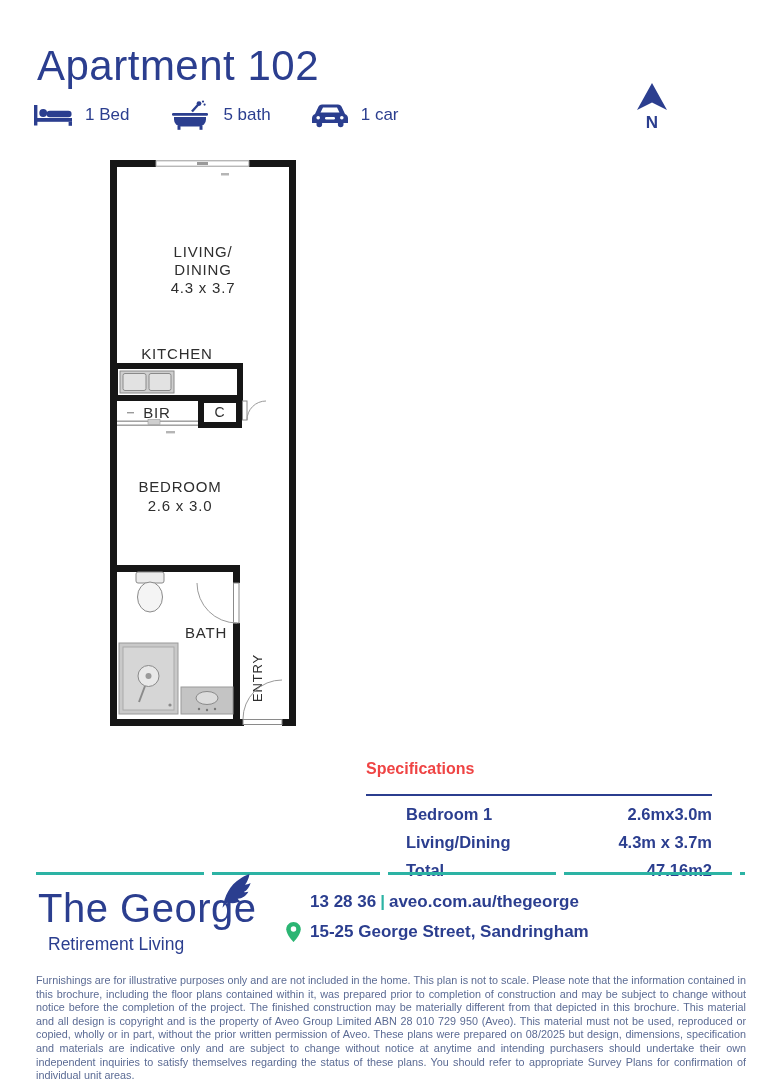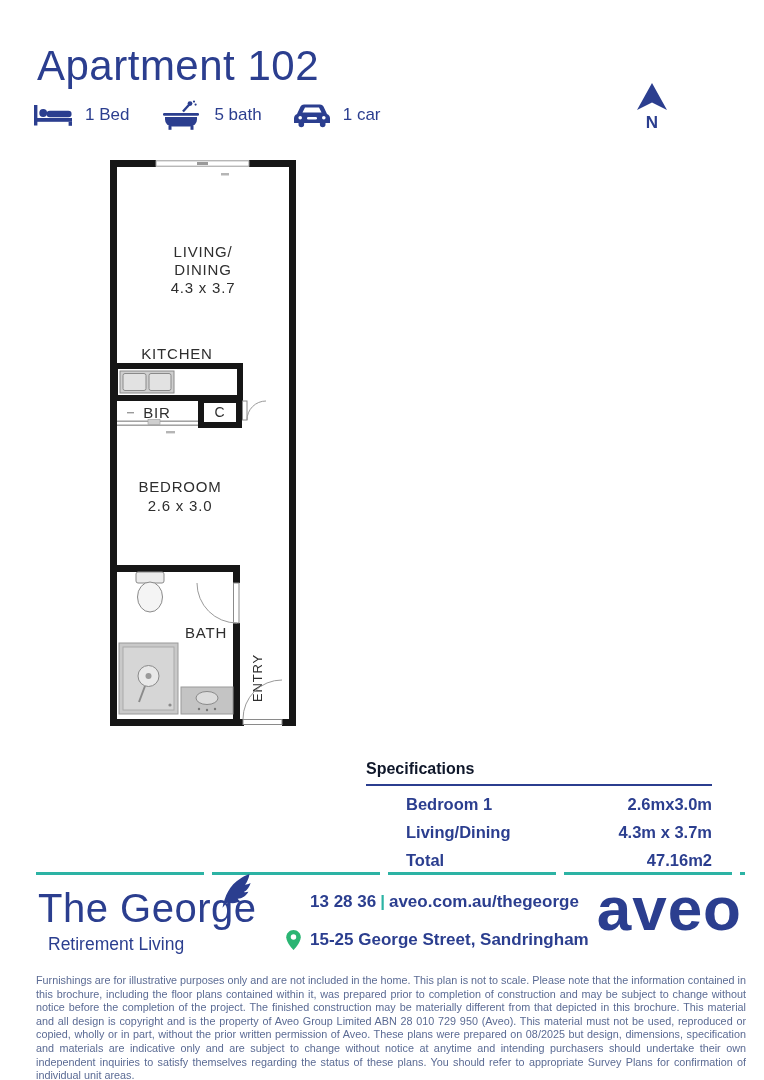--- a/index.html
+++ b/index.html
@@ -21,21 +21,21 @@
     font-weight: 500;
     letter-spacing: 0.5px;
     color: #2b3e8f;
   }
   .features {
     position: absolute;
     left: 34px; top: 100px;
     display: flex;
     align-items: center;
   }
-  .feature { display: flex; align-items: center; margin-right: 32px; justify-content: flex-end; }
+  .feature { display: flex; align-items: center; margin-right: 41px; justify-content: flex-end; }
   .feature svg { display: block; }
   .feature .flabel {
     margin-left: 13px;
     font-size: 17px;
     color: #2b3e8f;
   }
   .compass {
     position: absolute;
     left: 630px; top: 82px;
     width: 44px;
@@ -64,22 +64,22 @@
 
   
   .specs {
     position: absolute;
     left: 366px; top: 760px;
     width: 346px;
   }
   .specs .specs-heading {
     font-size: 16px;
     font-weight: bold;
-    color: #0f172a;
-    padding-bottom: 6px;
+    color: #ef4444;
+    padding-bottom: 16px;
     border-bottom: 2.5px solid #2b3e8f;
   }
   .specs .spec-row {
     display: flex;
     justify-content: space-between;
     font-size: 16.5px;
     font-weight: bold;
     color: #2b3e8f;
     margin-top: 9px;
     margin-left: 40px;
@@ -120,21 +120,21 @@
     left: 286px; top: 892px;
   }
   .contact-line1 {
     margin-left: 24px;
     font-size: 17px;
     font-weight: bold;
     color: #2b3e8f;
   }
   .contact-sep { color: #2cb3a4; font-weight: bold; padding: 0 4px; }
   .contact-line2 {
-    margin-top: 18px;
+    margin-top: 10px;
     display: flex;
     align-items: center;
     font-size: 17px;
     font-weight: bold;
     color: #2b3e8f;
   }
   .contact-line2 svg { display: block; margin-right: 9px; }
   .aveo-logo {
     position: absolute;
     right: 22px; top: 878px;
@@ -342,17 +342,16 @@
       <span>
         <svg width="15" height="20" viewBox="0 0 16 22">
           <path fill="#2bb573" d="M8 0 C3.6 0 0 3.6 0 8 c0 6 8 14 8 14 s8 -8 8 -14 C16 3.6 12.4 0 8 0 z"></path>
           <circle cx="8" cy="7.6" r="3" fill="#ffffff"></circle>
         </svg>
       </span>
       <span>15-25 George Street, Sandringham</span>
     </div>
   </div>
 
-  <div class="aveo-logo">aveo</div>
 
   <div class="disclaimer">Furnishings are for illustrative purposes only and are not included in the home. This plan is not to scale. Please note that the information contained in this brochure, including the floor plans contained within it, was prepared prior to completion of construction and may be subject to change without notice before the completion of the project. The finished construction may be materially different from that depicted in this brochure. This material and all design is copyright and is the property of Aveo Group Limited ABN 28 010 729 950 (Aveo). This material must not be used, reproduced or copied, wholly or in part, without the prior written permission of Aveo. These plans were prepared on 08/2025 but design, dimensions, specification and materials are indicative only and are subject to change without notice at anytime and intending purchasers should undertake their own independent inquiries to satisfy themselves regarding the status of these plans. You should refer to appropriate Survey Plans for confirmation of individual unit areas.</div>
 
 </div>
 
 </body></html>

